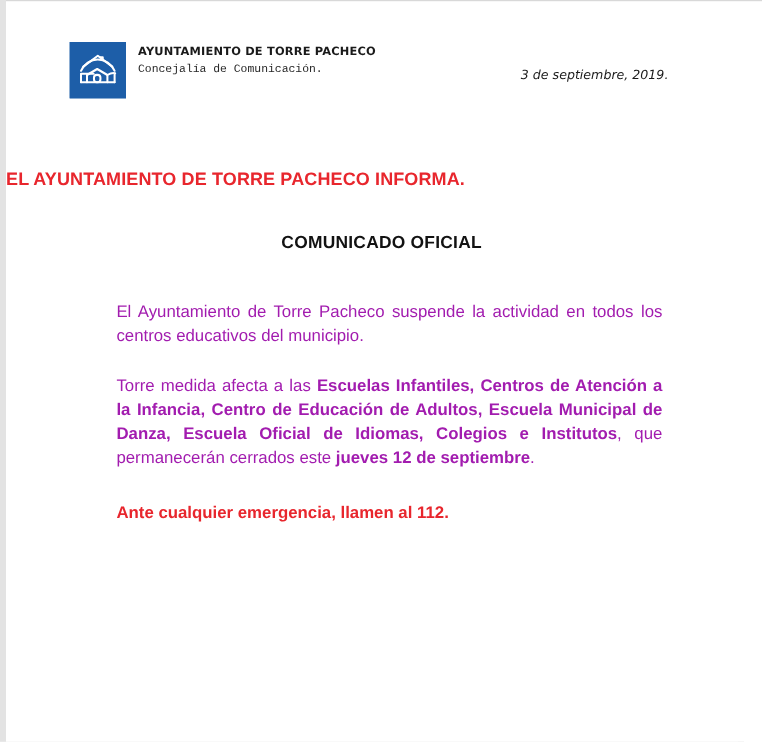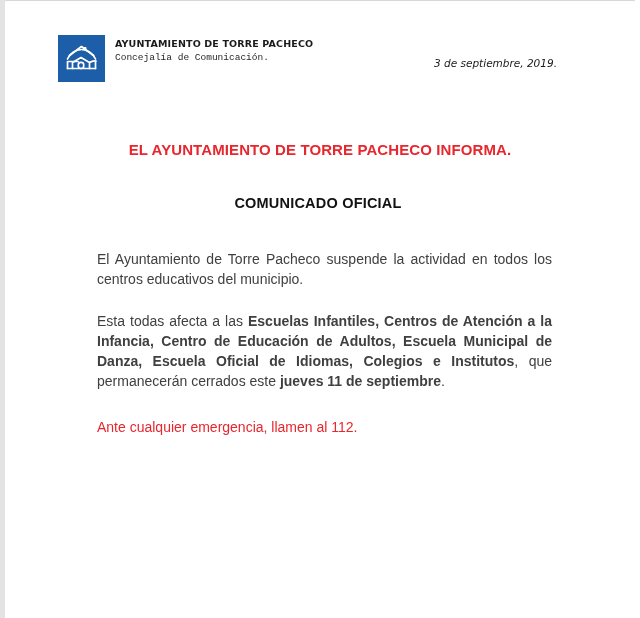--- a/index.html
+++ b/index.html
@@ -96,21 +96,21 @@
     color: #1a1a1a;
     white-space: nowrap;
   }
 
   
   .headline {
     position: absolute;
     left: 0;
     right: 0;
     top: 140px;
-    text-align: center;
+    text-align: left;
     color: #e8262d;
     font-family: "Liberation Sans", sans-serif;
     font-weight: bold;
     font-size: 15px;
     letter-spacing: .1px;
   }
   .subtitle {
     position: absolute;
     left: 0;
     right: 4px;
@@ -127,25 +127,25 @@
   .body-copy {
     position: absolute;
     left: 92px;
     top: 248px;
     width: 455px;
   }
   .para {
     font-family: "Liberation Sans", sans-serif;
     font-size: 14px;
     line-height: 20px;
-    color: #404040;
+    color: #a21caf;
     text-align: justify;
     margin: 0 0 22px 0;
   }
-  .para:last-child { margin-bottom: 12px; }
+  .para:last-child { margin-bottom: 12px; font-weight: bold; }
   .para b { font-weight: bold; }
   .para.alert {
     color: #e8262d;
     text-align: left;
     margin-top: 26px;
   }
 </style>
 </head>
 <body>
 
@@ -188,18 +188,18 @@
 
       <div class="doc-date">3 de septiembre, 2019.</div>
     </div>
 
     <div class="headline">EL AYUNTAMIENTO DE TORRE PACHECO INFORMA.</div>
 
     <div class="subtitle">COMUNICADO OFICIAL</div>
 
     <div class="body-copy">
       <p class="para"><span>El Ayuntamiento de Torre Pacheco suspende la actividad en todos los centros educativos del municipio.</span></p>
-      <p class="para"><span>Esta todas afecta a las </span><b>Escuelas Infantiles, Centros de Atención a la Infancia, Centro de Educación de Adultos, Escuela Municipal de Danza, Escuela Oficial de Idiomas, Colegios e Institutos</b><span>, que permanecerán cerrados este </span><b>jueves 11 de septiembre</b><span>.</span></p>
+      <p class="para"><span>Torre medida afecta a las </span><b>Escuelas Infantiles, Centros de Atención a la Infancia, Centro de Educación de Adultos, Escuela Municipal de Danza, Escuela Oficial de Idiomas, Colegios e Institutos</b><span>, que permanecerán cerrados este </span><b>jueves 12 de septiembre</b><span>.</span></p>
       <p class="para alert"><span>Ante cualquier emergencia, llamen al 112.</span></p>
     </div>
 
   </div>
 </div>
 
 </body></html>

